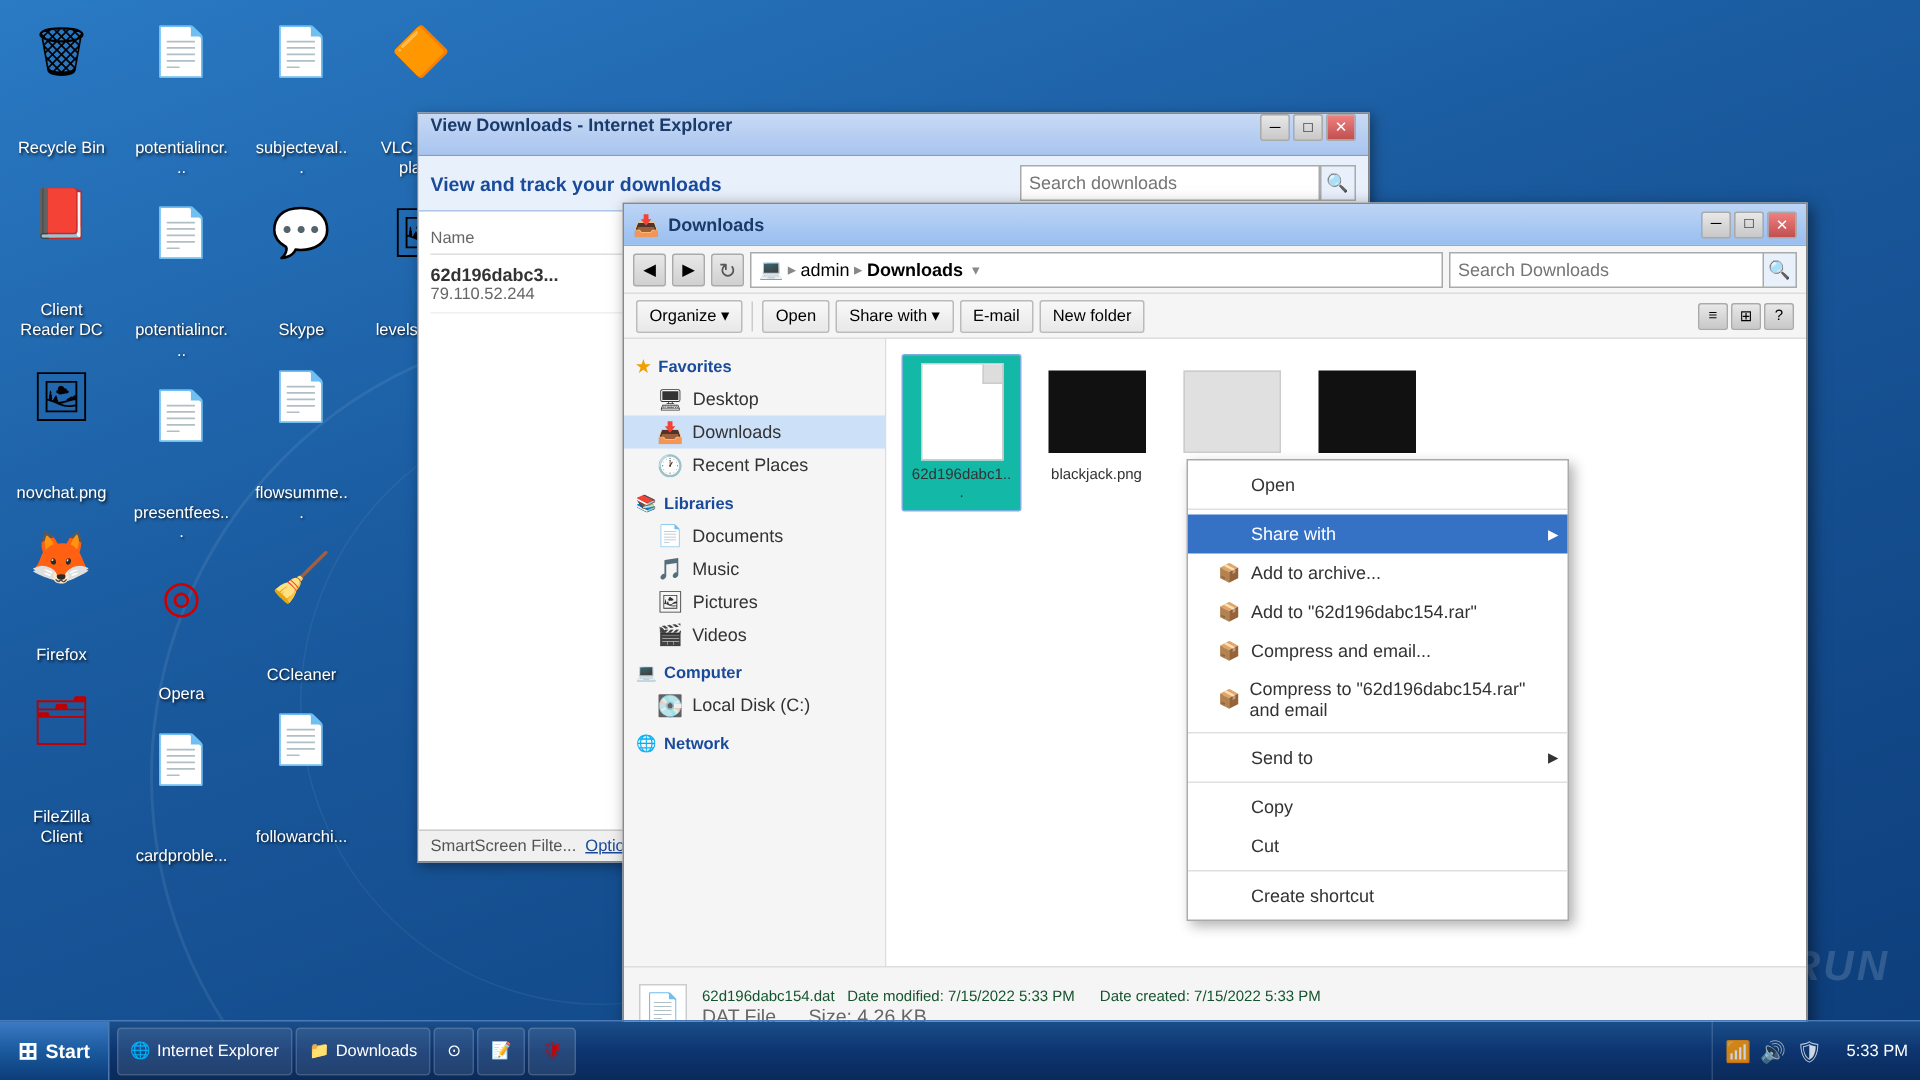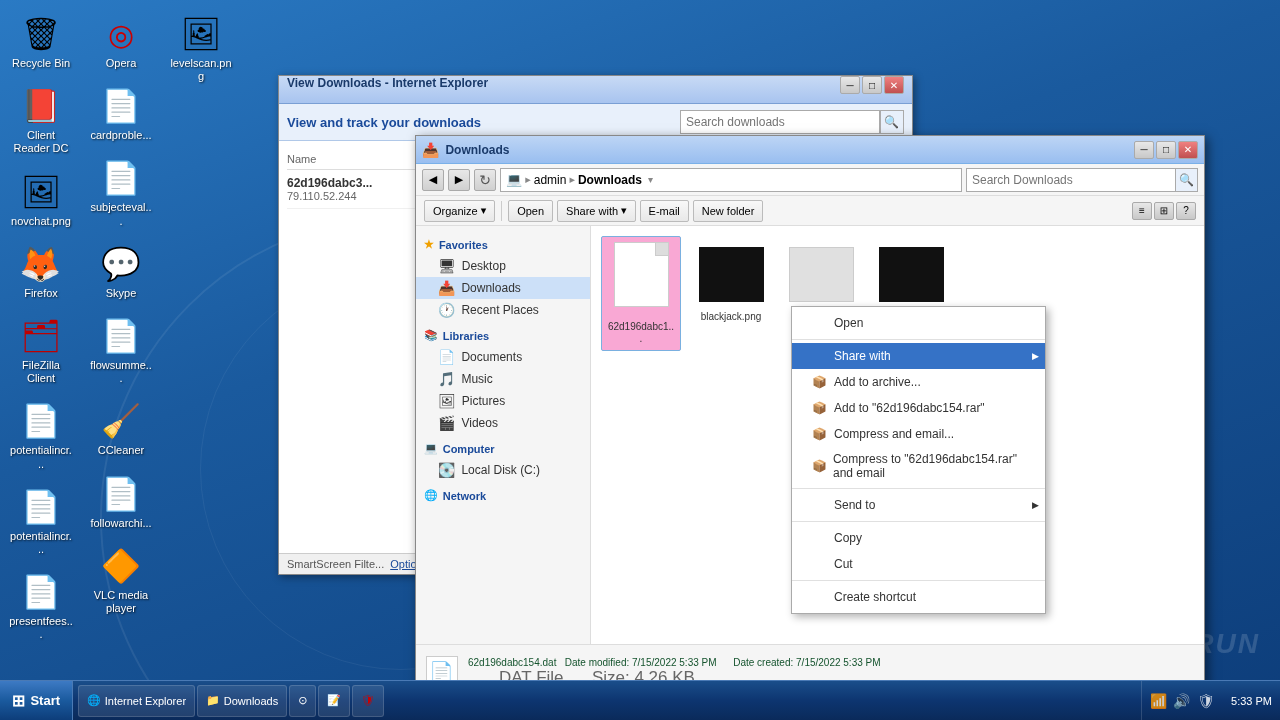--- a/index.html
+++ b/index.html
@@ -80,20 +80,21 @@
       margin-bottom: 3px;
     }
 
     .desktop-icon .icon-label {
       color: white;
       font-size: 11px;
       text-align: center;
       text-shadow: 1px 1px 2px rgba(0,0,0,0.8);
       word-break: break-word;
       line-height: 1.2;
+      margin-top: 36px;
     }
 
     
     .taskbar {
       position: absolute;
       bottom: 0;
       left: 0;
       width: 100%;
       height: 40px;
       background: linear-gradient(to bottom, #1a4e8a 0%, #0d3570 50%, #0a2a5a 100%);
@@ -420,21 +421,21 @@
     .file-item {
       width: 80px;
       display: flex;
       flex-direction: column;
       align-items: center;
       cursor: pointer;
       padding: 5px;
       border: 1px solid transparent;
       border-radius: 2px;
     }
-    .file-item.selected { background: #f9a8d4; border-color: #7ab0e0; gap: 10px; }
+    .file-item.selected { background: #14b8a6; border-color: #7ab0e0; }
 
     .file-thumb {
       width: 65px;
       height: 65px;
       display: flex;
       align-items: center;
       justify-content: center;
       margin-bottom: 4px;
     }
 
@@ -495,21 +496,21 @@
       background: white;
       border: 1px solid #ccc;
       display: flex;
       align-items: center;
       justify-content: center;
       flex-shrink: 0;
     }
 
     .status-info { flex: 1; }
     .status-filename { font-size: 10px; font-weight: normal; color: #14532d; }
-    .status-meta { font-size: 17px; color: #666; margin-left: 31px; }
+    .status-meta { font-size: 13px; color: #666; }
 
     
     .context-menu {
       position: absolute;
       top: 80px;
       left: 200px;
       width: 255px;
       background: white;
       border: 1px solid #aaa;
       box-shadow: 3px 3px 8px rgba(0,0,0,0.3);

